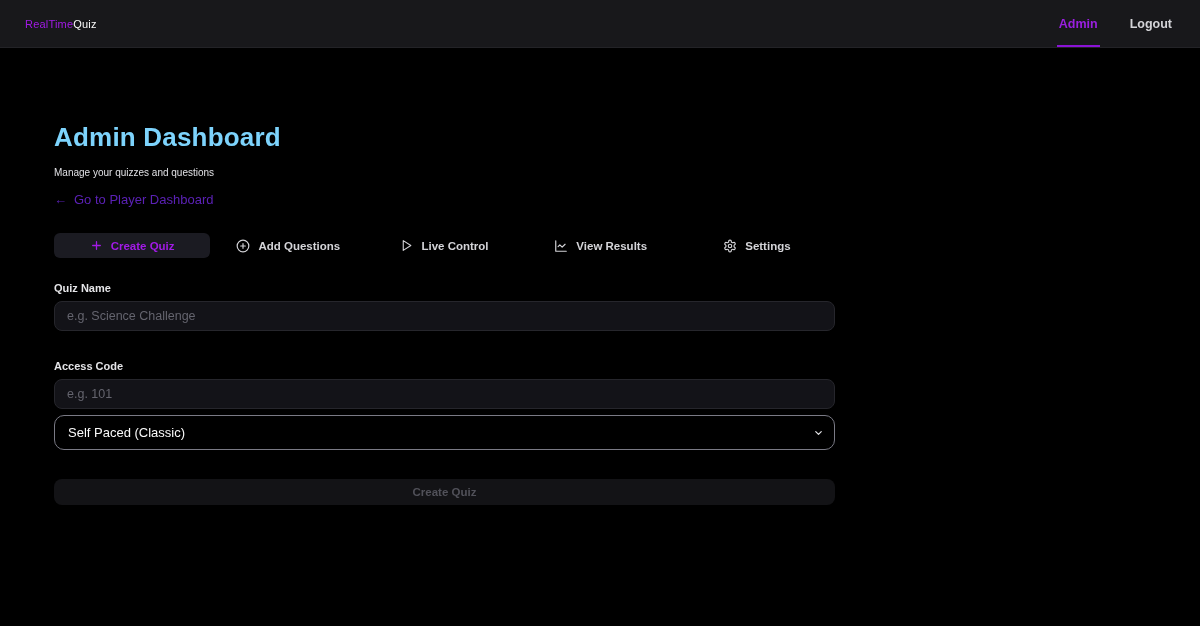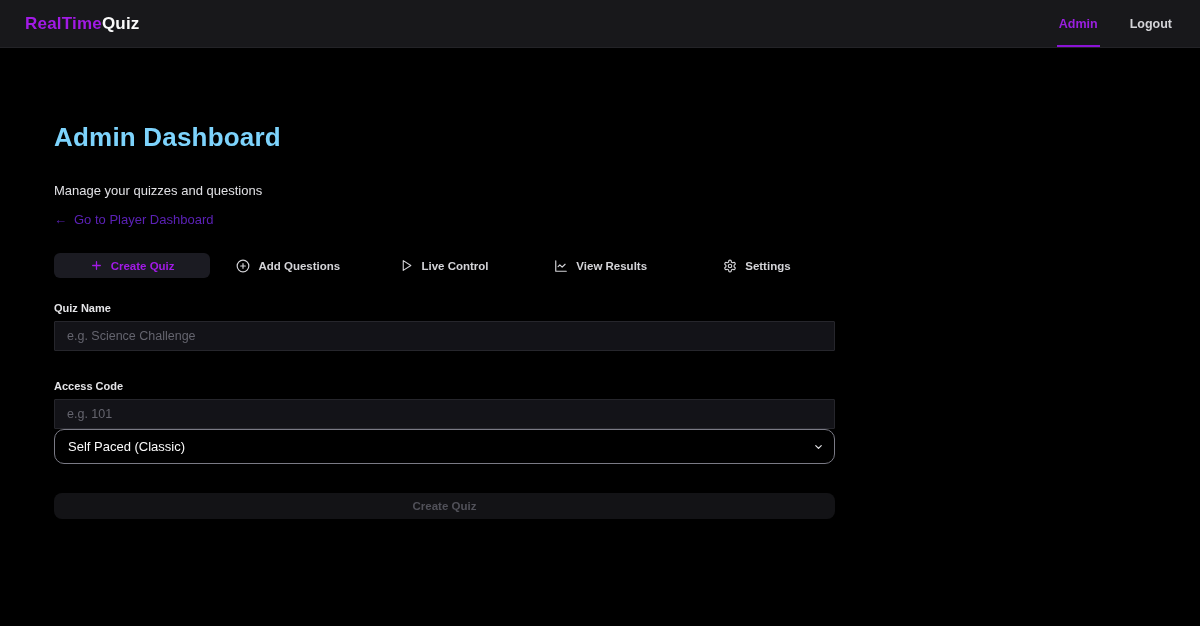--- a/index.html
+++ b/index.html
@@ -14,21 +14,21 @@
     height: 48px;
     background: #18181b;
     border-bottom: 1px solid #232327;
     display: flex;
     align-items: stretch;
     justify-content: space-between;
     padding: 0 26px 0 25px;
   }
   .brand {
     display: flex; align-items: center;
-    font-size: 17px; font-weight: 700; letter-spacing: .2px;
+    font-size: 11px; font-weight: 400; letter-spacing: .2px;
     cursor: pointer;
     justify-content: space-between;
   }
   .brand .accent { color: #a21ae6; }
   .brand .plain  { color: #fafafa; }
   .nav-links { display: flex; align-items: stretch; gap: 28px; }
   .nav-link {
     display: flex; align-items: center;
     font-size: 12.5px; font-weight: 600;
     color: #d4d4d8;
@@ -39,22 +39,22 @@
   .nav-link.active { color: #9a1fe0; border-bottom-color: #8b13d6; }
 
   
   .content { padding: 0 0 0 54px; width: 889px; }
   .page-title {
     margin-top: 74px;
     font-size: 26px; font-weight: 700;
     color: #7dd3fc; letter-spacing: .2px;
   }
   .page-subtitle {
-    margin-top: 30px;
-    font-size: 13px; color: #e0e0e4;
+    margin-top: 14px;
+    font-size: 10px; color: #e0e0e4;
   }
   .back-link {
     margin-top: 14px;
     font-size: 13px; color: #5b21b6;
     display: inline-flex; align-items: center; gap: 7px;
     cursor: pointer;
   }
 
   
   .tabs {
@@ -82,30 +82,30 @@
     color: #e4e4e7;
   }
   .label-1 { margin-top: 24px; }
   .label-2 { margin-top: 29px; }
   .label-3 { margin-top: 25px; }
   .text-input {
     margin-top: 7px;
     width: 781px; height: 30px;
     background: #131318;
     border: 1px solid #26262c;
-    border-radius: 1px;
+    border-radius: 8px;
     padding: 0 12px;
     font-family: "Liberation Sans", sans-serif;
     font-size: 12.5px;
     color: #e4e4e7;
     outline: none;
     display: block;
   }
   .text-input::placeholder { color: #64646e; }
-  .select-wrap { position: relative; width: 781px; }
+  .select-wrap { position: relative; width: 781px; margin-top: 6px; }
   .select-input {
     width: 100%; height: 35px;
     background: #000000;
     border: 1px solid #7a7a85;
     border-radius: 10px;
     padding: 0 30px 0 13px;
     font-family: "Liberation Sans", sans-serif;
     font-size: 13px; font-weight: 500;
     color: #fafafa;
     appearance: none; -webkit-appearance: none;

